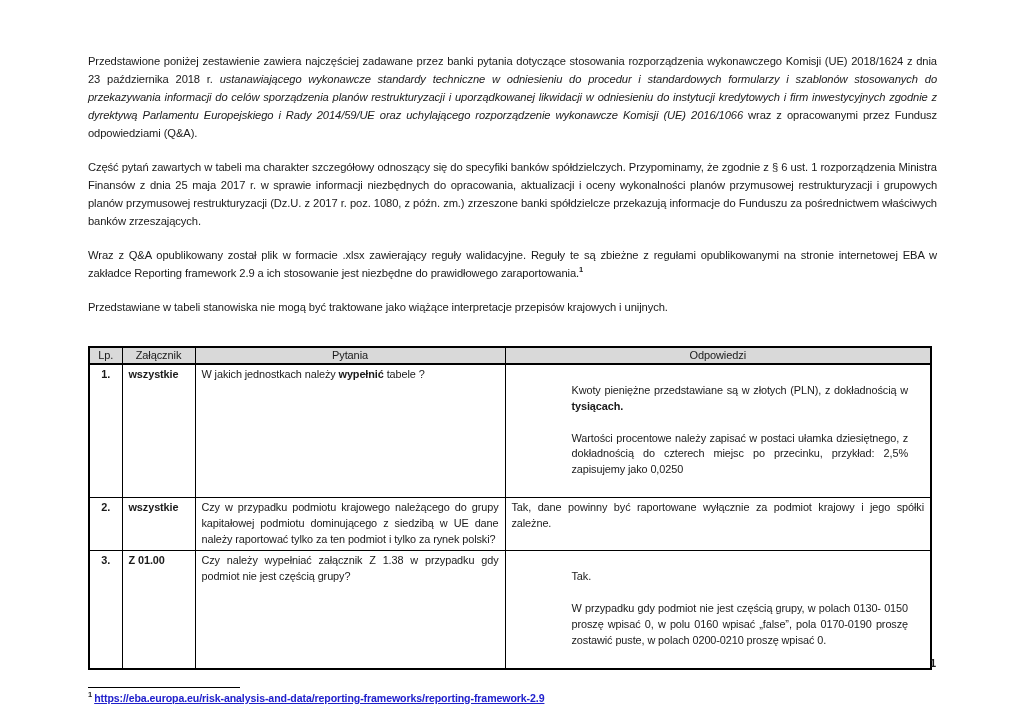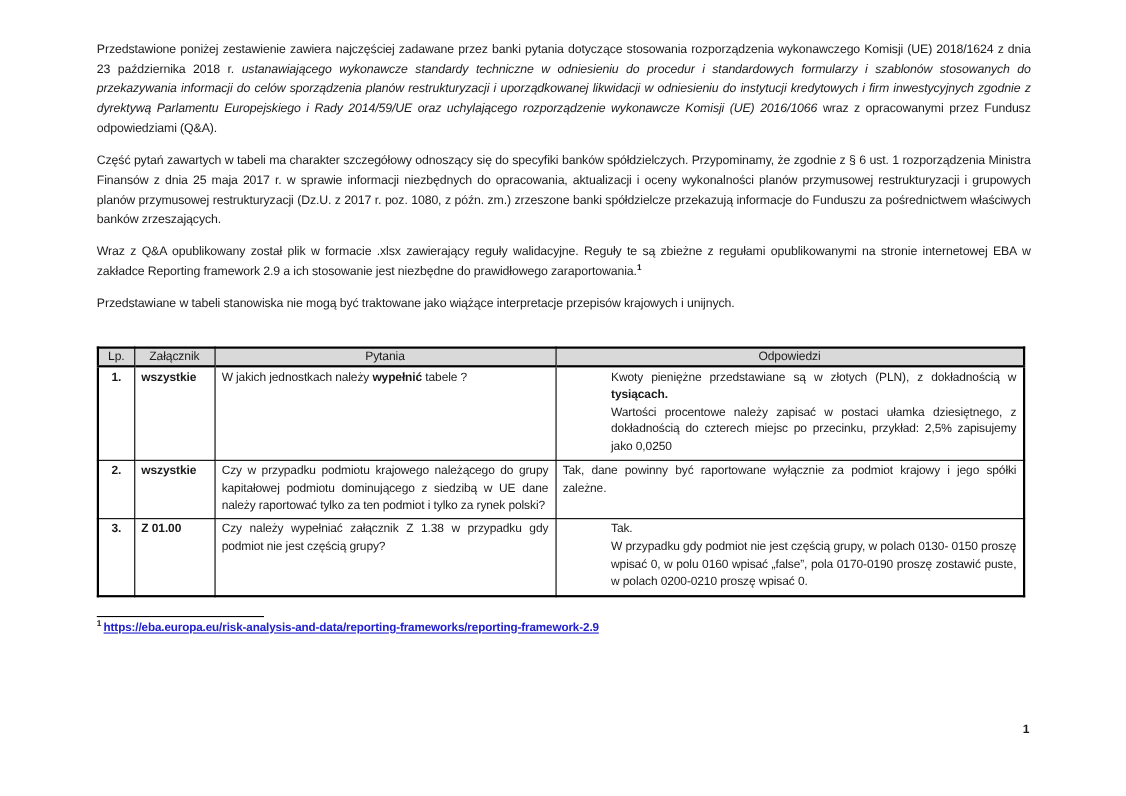--- a/index.html
+++ b/index.html
@@ -23,21 +23,21 @@
     font-size: 11.5px;
     font-weight: bold;
     text-align: center;
     margin: 0 0 15px 0;
     letter-spacing: -0.1px;
   }
   .para {
     font-size: 11.2px;
     line-height: 18px;
     text-align: justify;
-    margin: 0 0 11px 0;
+    margin: 16px 0 11px 0;
     letter-spacing: -0.1px;
   }
   .para em { font-style: italic; }
   sup.fnref {
     font-size: 7.5px;
     font-weight: bold;
     vertical-align: super;
     line-height: 0;
   }
   table.qa {
@@ -62,21 +62,21 @@
     font-size: 10.9px;
     line-height: 15.8px;
     vertical-align: top;
     padding: 2px 6px 3px 6px;
     letter-spacing: -0.1px;
   }
   td.c-lp   { text-align: center; font-weight: bold; }
   td.c-zal  { text-align: left; font-weight: bold; }
   td.c-q, td.c-a { text-align: justify; }
   .b { font-weight: bold; }
-  .ans-block { margin: 0; padding-left: 44px; }
+  .ans-block { margin: 16px; padding-left: 44px; }
   .footnote { margin-top: 17px; font-size: 10.6px; }
   .fn-rule {
     width: 152px;
     border-top: 1.2px solid #000;
     margin-bottom: 4px;
   }
   .fn-marker { font-weight: bold; font-size: 7.5px; vertical-align: super; line-height: 0; margin-right: 2px; }
   a.fn-link {
     color: #2020cc;
     font-weight: bold;

